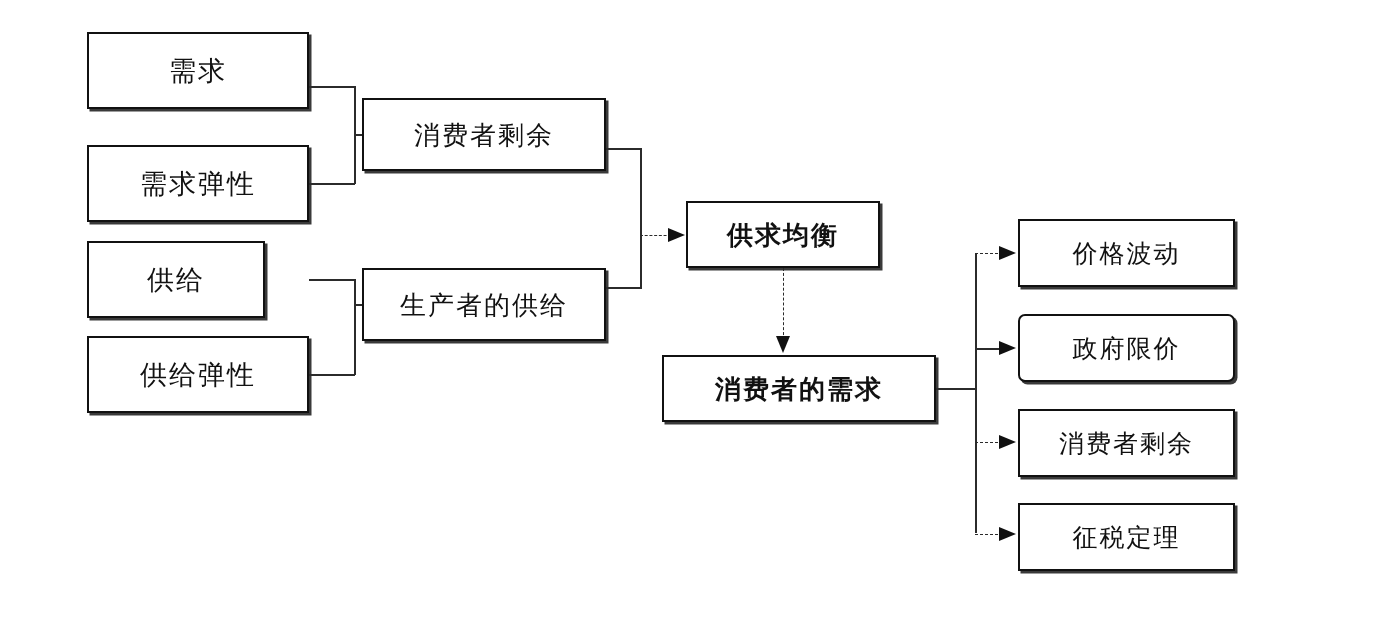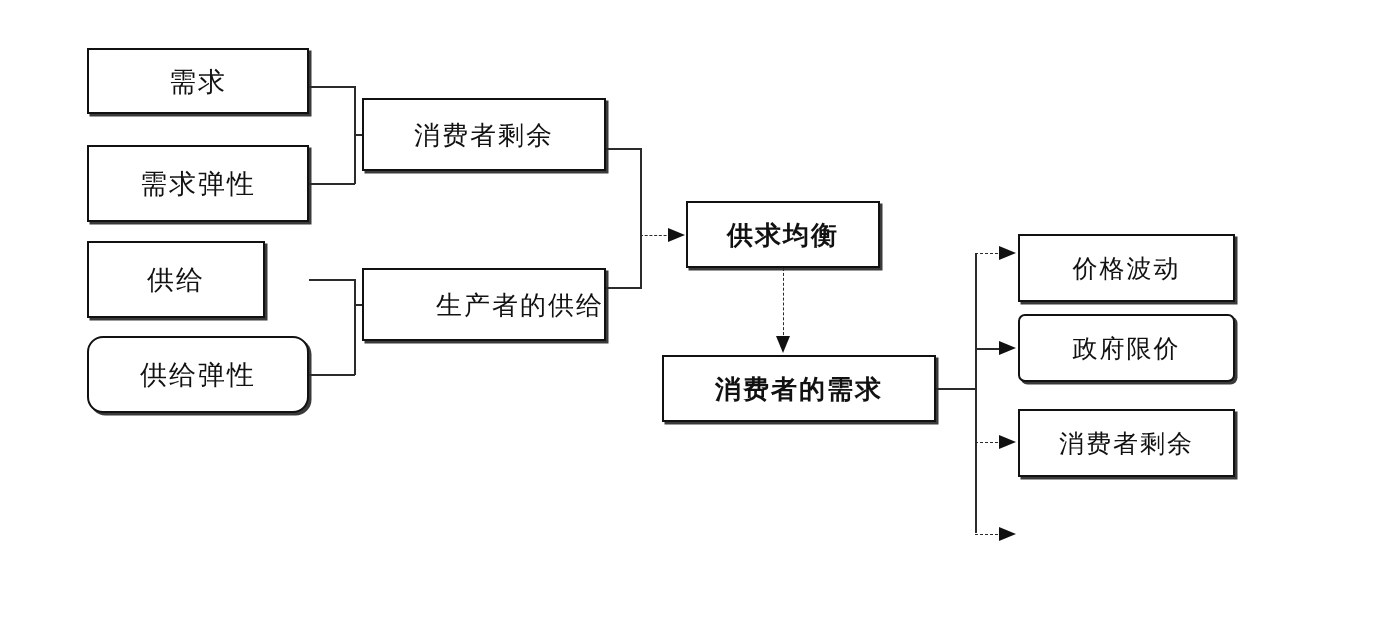--- a/index.html
+++ b/index.html
@@ -74,51 +74,51 @@
     border-left: 7px solid transparent;
     border-right: 7px solid transparent;
     border-top: 17px solid #111111;
   }
 </style>
 </head>
 <body>
 
 <div id="canvas">
 
-  <div class="node lvl1" style="left:87px; top:48px; width:222px; height:66px;text-align:center;">
+  <div class="node lvl1" style="left:87px; top:32px; width:222px; height:77px;text-align:center;">
     <span class="node-label">需求</span>
   </div>
 
   <div class="node lvl1" style="left:87px; top:145px; width:222px; height:77px;justify-content:center;">
     <span class="node-label">需求弹性</span>
   </div>
 
   <div class="node lvl1" style="left:87px; top:241px; width:178px; height:77px;">
     <span class="node-label">供给</span>
   </div>
 
-  <div class="node lvl1" style="left:87px; top:336px; width:222px; height:77px;border-radius:16px;">
+  <div class="node lvl1" style="left:87px; top:336px; width:222px; height:77px;">
     <span class="node-label">供给弹性</span>
   </div>
 
   <div class="conn h-line" style="left:309px; top:86px; width:46px;"></div>
   <div class="conn h-line" style="left:309px; top:183px; width:46px;"></div>
   <div class="conn v-line" style="left:354px; top:86px; height:98px;"></div>
   <div class="conn h-line" style="left:354px; top:134px; width:28px;"></div>
 
   <div class="conn h-line" style="left:309px; top:279px; width:46px;"></div>
   <div class="conn h-line" style="left:309px; top:374px; width:46px;"></div>
   <div class="conn v-line" style="left:354px; top:279px; height:96px;"></div>
   <div class="conn h-line" style="left:354px; top:304px; width:28px;"></div>
 
   <div class="node lvl2" style="left:362px; top:98px; width:244px; height:73px;">
     <span class="node-label">消费者剩余</span>
   </div>
 
-  <div class="node lvl2" style="left:362px; top:268px; width:244px; height:73px;justify-content:flex-end;">
+  <div class="node lvl2" style="left:362px; top:268px; width:244px; height:73px;">
     <span class="node-label">生产者的供给</span>
   </div>
 
   <div class="conn h-line" style="left:606px; top:148px; width:36px;"></div>
   <div class="conn h-line" style="left:606px; top:287px; width:36px;"></div>
   <div class="conn v-line" style="left:640px; top:148px; height:140px;"></div>
   <div class="dashed-h" style="left:640px; top:235px; width:36px;"></div>
   <div class="arrow-right" style="left:668px; top:228px;"></div>
 
   <div class="node lvl3" style="left:686px; top:201px; width:194px; height:67px;">
@@ -140,26 +140,29 @@
 
   <div class="conn h-line" style="left:975px; top:348px; width:28px;"></div>
   <div class="arrow-right" style="left:999px; top:341px;"></div>
 
   <div class="dashed-h" style="left:975px; top:442px; width:28px;"></div>
   <div class="arrow-right" style="left:999px; top:435px;"></div>
 
   <div class="dashed-h" style="left:975px; top:534px; width:28px;"></div>
   <div class="arrow-right" style="left:999px; top:527px;"></div>
 
-  <div class="node lvl4" style="left:1018px; top:234px; width:217px; height:68px;">
+  <div class="node lvl4" style="left:1018px; top:219px; width:217px; height:68px;">
     <span class="node-label">价格波动</span>
   </div>
 
   <div class="node lvl4" style="left:1018px; top:314px; width:217px; height:68px;border-radius:7px;">
     <span class="node-label">政府限价</span>
   </div>
 
   <div class="node lvl4" style="left:1018px; top:409px; width:217px; height:68px;justify-content:center;">
     <span class="node-label">消费者剩余</span>
   </div>
 
+  <div class="node lvl4" style="left:1018px; top:503px; width:217px; height:68px;">
+    <span class="node-label">征税定理</span>
+  </div>
 
 </div>
 
 </body></html>

